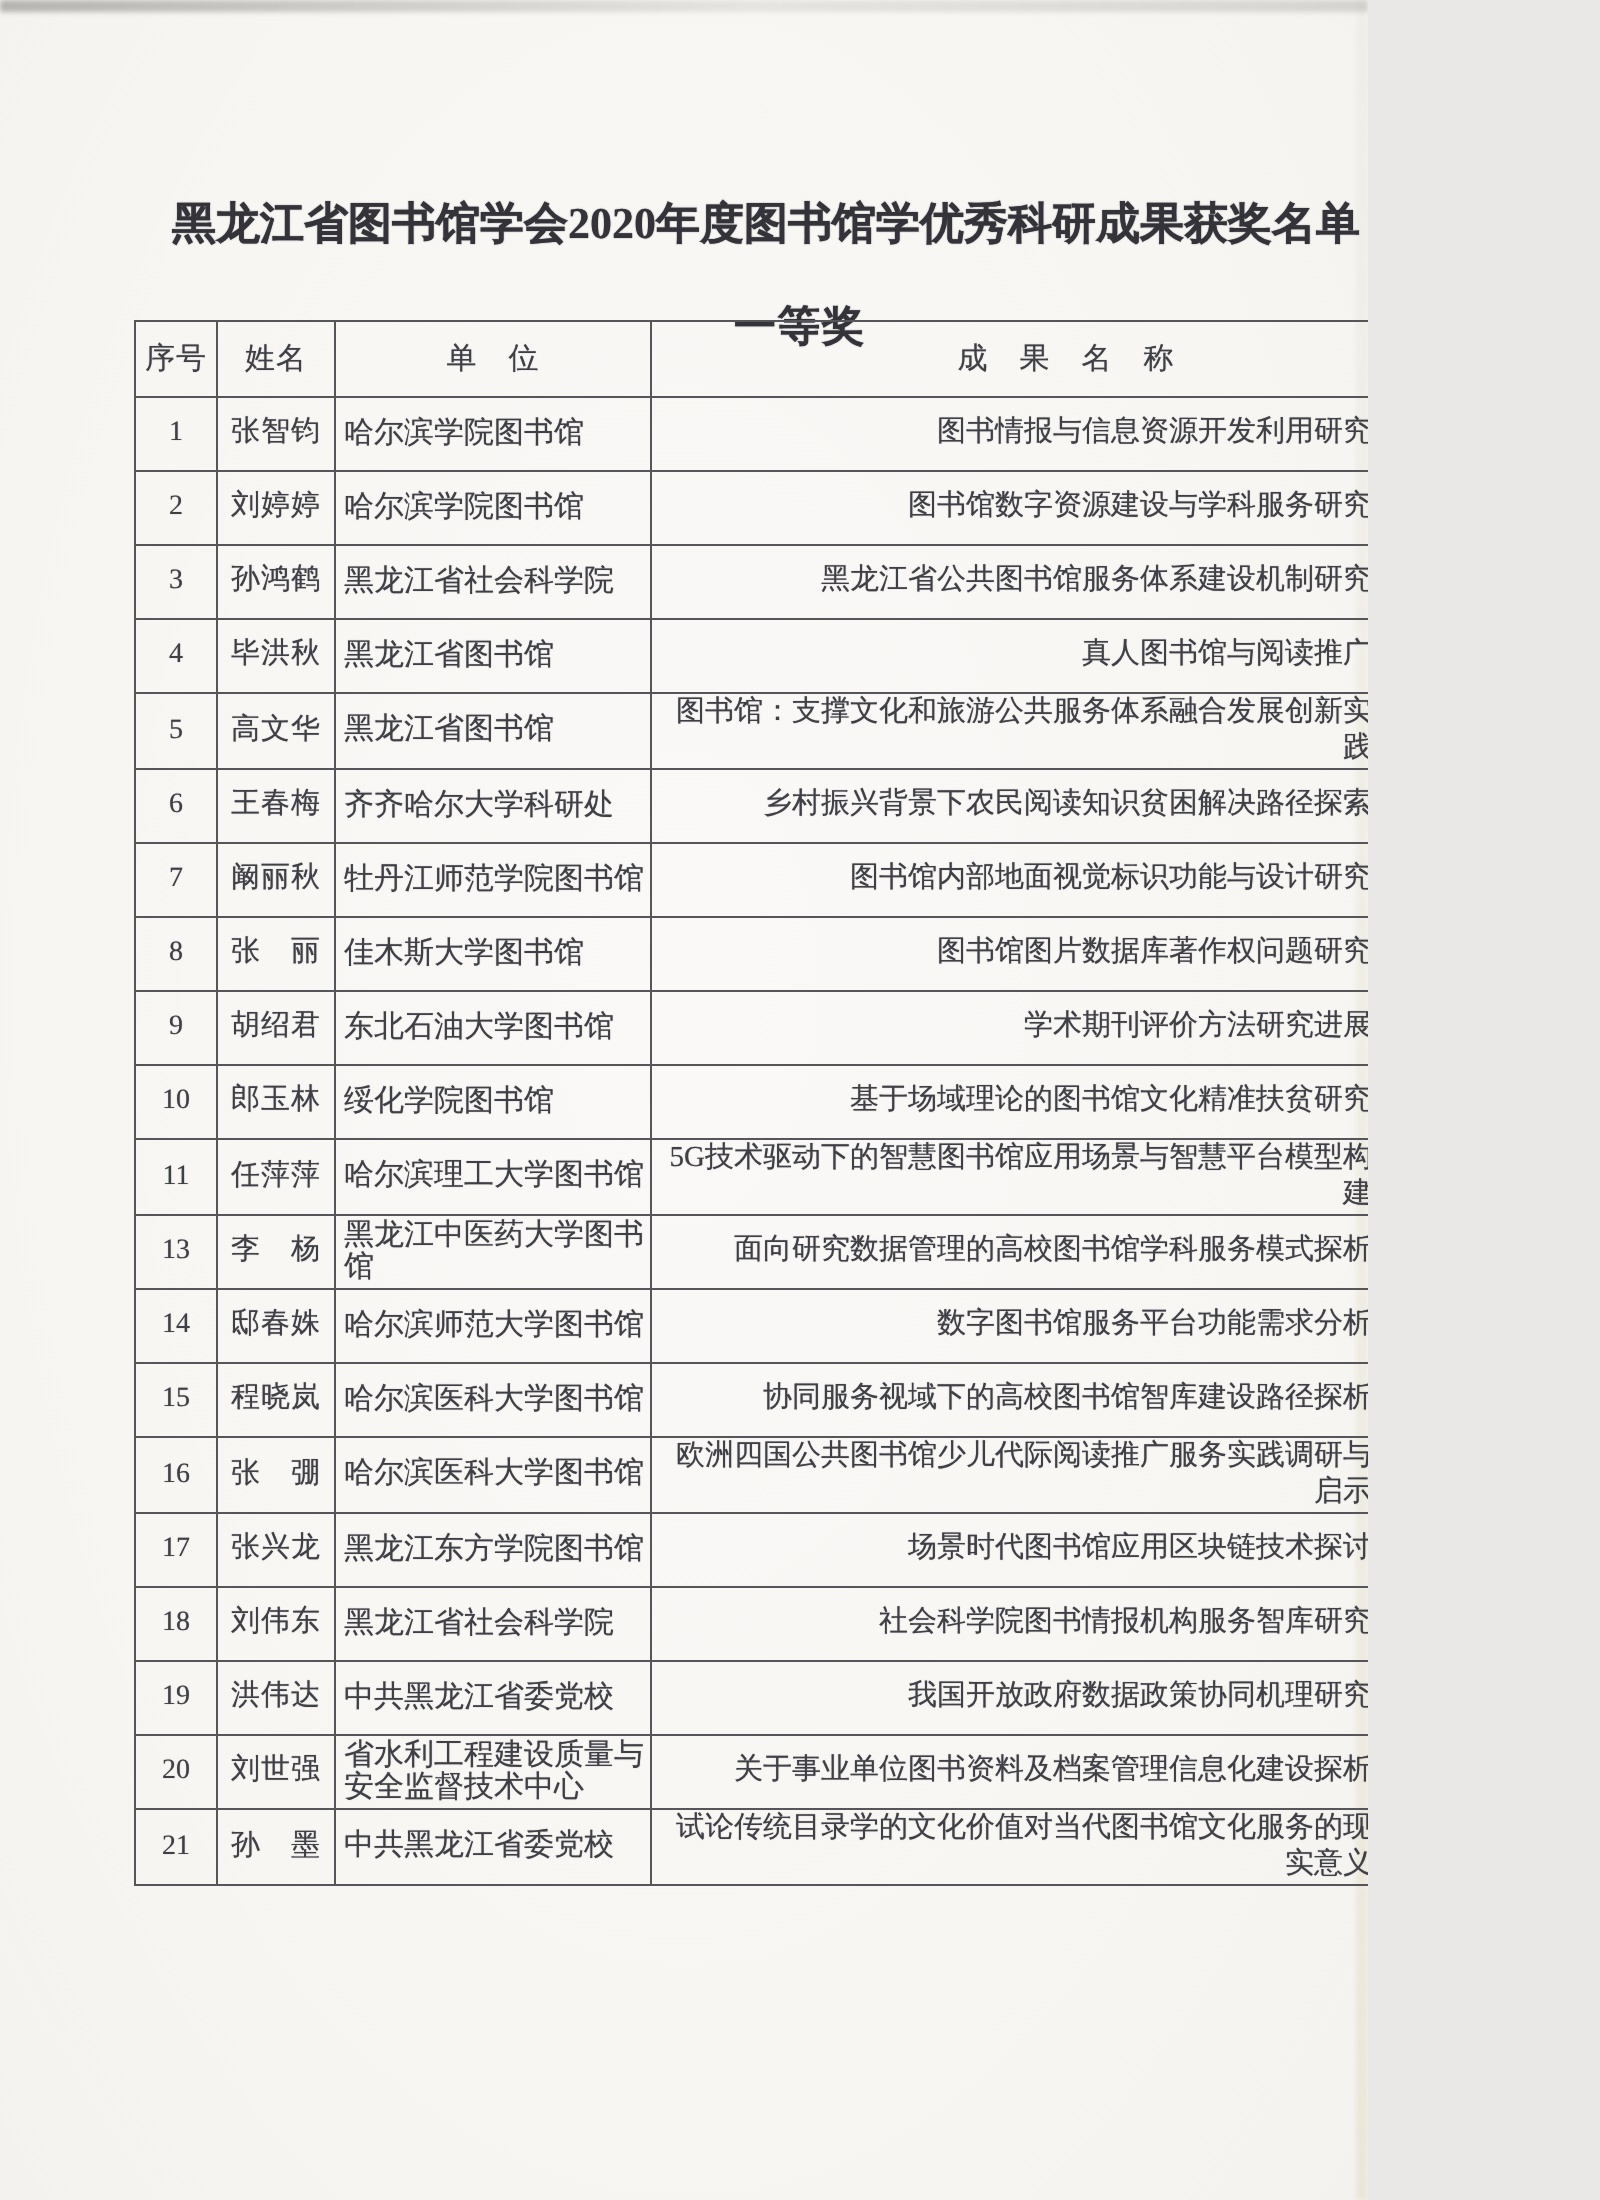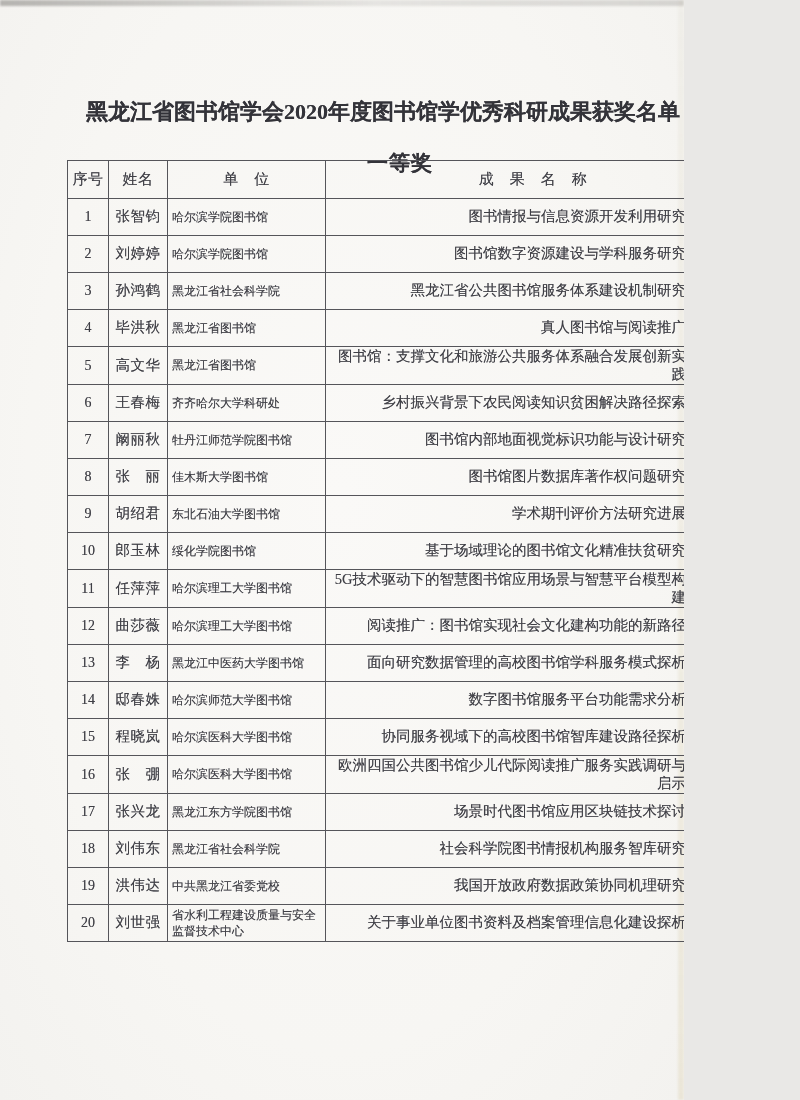--- a/index.html
+++ b/index.html
@@ -62,21 +62,21 @@
     margin-top:36px;
   }
   .award-table td{
     height:37px;
     font-size:14.5px;
     line-height:17.5px;
     padding:1px 2px;
   }
   td.c-no{text-align:center;font-size:14px;font-family:"Liberation Serif",serif;}
   td.c-name{text-align:center;letter-spacing:.5px;margin-left:36px;}
-  td.c-unit{text-align:left;padding-left:4px;padding-right:1px;font-size:12px;line-height:16.5px;}
+  td.c-unit{text-align:left;padding-left:4px;padding-right:1px;font-size:15px;line-height:16.5px;}
   td.c-ach{text-align:right;padding-left:8px;padding-right:54px;word-break:break-all;}
   .seal{
     position:absolute;left:655px;top:540px;
     filter:blur(.4px);
     pointer-events:none;
   }
   .seal text{
     font-family:"Liberation Serif",serif;
     font-weight:bold;
     font-size:23px;
@@ -171,26 +171,20 @@
       <td class="c-unit">绥化学院图书馆</td>
       <td class="c-ach">基于场域理论的图书馆文化精准扶贫研究</td>
     </tr>
         <tr>
       <td class="c-no">11</td>
       <td class="c-name">任萍萍</td>
       <td class="c-unit">哈尔滨理工大学图书馆</td>
       <td class="c-ach">5G技术驱动下的智慧图书馆应用场景与智慧平台模型构建</td>
     </tr>
         <tr>
-      <td class="c-no">12</td>
-      <td class="c-name">曲莎薇</td>
-      <td class="c-unit">哈尔滨理工大学图书馆</td>
-      <td class="c-ach">阅读推广：图书馆实现社会文化建构功能的新路径</td>
-    </tr>
-        <tr>
       <td class="c-no">13</td>
       <td class="c-name">李　杨</td>
       <td class="c-unit">黑龙江中医药大学图书馆</td>
       <td class="c-ach">面向研究数据管理的高校图书馆学科服务模式探析</td>
     </tr>
         <tr>
       <td class="c-no">14</td>
       <td class="c-name">邸春姝</td>
       <td class="c-unit">哈尔滨师范大学图书馆</td>
       <td class="c-ach">数字图书馆服务平台功能需求分析</td>
@@ -223,20 +217,26 @@
       <td class="c-no">19</td>
       <td class="c-name">洪伟达</td>
       <td class="c-unit">中共黑龙江省委党校</td>
       <td class="c-ach">我国开放政府数据政策协同机理研究</td>
     </tr>
         <tr>
       <td class="c-no">20</td>
       <td class="c-name">刘世强</td>
       <td class="c-unit">省水利工程建设质量与安全监督技术中心</td>
       <td class="c-ach">关于事业单位图书资料及档案管理信息化建设探析</td>
+    </tr>
+        <tr>
+      <td class="c-no">21</td>
+      <td class="c-name">孙　墨</td>
+      <td class="c-unit">中共黑龙江省委党校</td>
+      <td class="c-ach">试论传统目录学的文化价值对当代图书馆文化服务的现实意义</td>
     </tr>
       </tbody>
   </table>
 
   <svg class="seal" width="145" height="280" viewBox="0 0 145 280">
     <circle cx="140" cy="145" r="100" fill="none" stroke="#d85a49" stroke-width="4.5" opacity="0.72"></circle>
     <path d="M145,99 L156.2,130.6 L189.7,131.5 L163.1,151.9 L172.6,184
              L145,165 L117.4,184 L126.9,151.9 L100.3,131.5 L133.8,130.6 Z" fill="#d85a49" opacity="0.78"></path>
     <text x="76" y="190" text-anchor="middle" dominant-baseline="middle" transform="rotate(-124 76 190)">黑</text>
     <text x="64" y="162" text-anchor="middle" dominant-baseline="middle" transform="rotate(-102 64 162)">龙</text>

